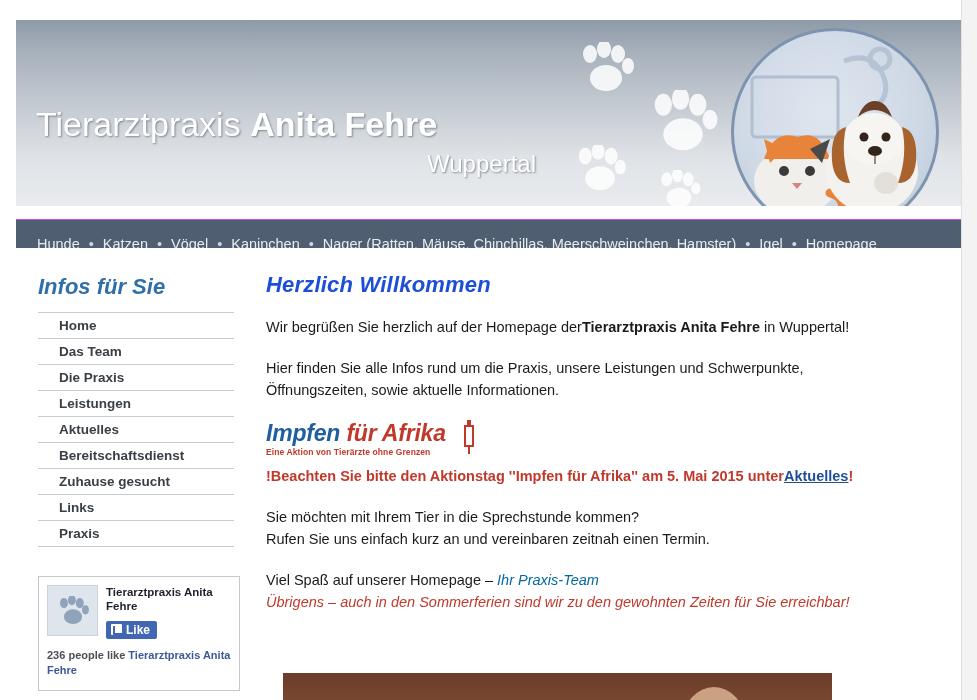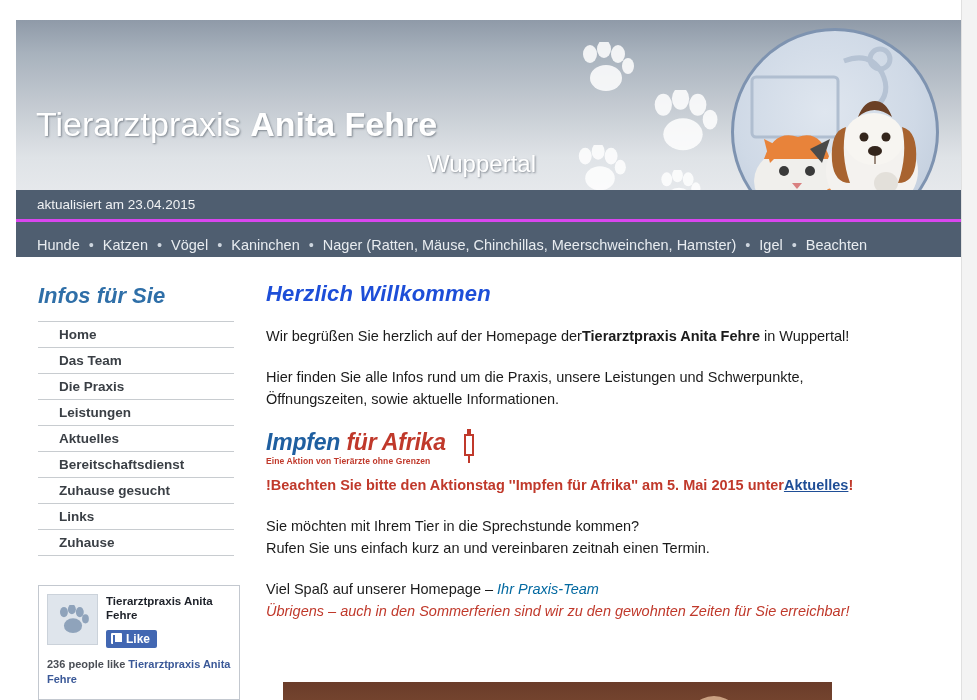--- a/index.html
+++ b/index.html
@@ -75,41 +75,41 @@
     align-items: center;
     padding-left: 21px;
   }
 
   
   .navbar {
     position: absolute;
     left: 16px; top: 219px;
     width: 945px; height: 49px;
     background: #4f5e70;
-    border-top: 3px solid #d946ef;
+    border-top: 1px solid #d946ef;
     display: flex;
     align-items: center;
     padding-left: 21px;
     color: #e8ecf0;
     font-size: 14.5px;
     white-space: nowrap;
   }
   .navbar a {
     color: #e8ecf0;
     text-decoration: none;
   }
   .nav-sep {
     color: #cdd5de;
     padding: 0 9px;
   }
 
   
   .content-wrap {
     position: absolute;
-    left: 16px; top: 257px;
+    left: 16px; top: 248px;
     width: 945px; height: 390px;
     background: #ffffff;
     border-left: 1px solid #ffffff;
   }
 
   
   .sidebar {
     position: absolute;
     left: 0; top: 0;
     width: 230px;
@@ -381,36 +381,35 @@
     </div>
 
     <div class="title-block">
       <div class="title-main">
         <span>Tierarztpraxis </span><span class="strong">Anita Fehre</span>
       </div>
       <div class="title-sub">Wuppertal</div>
     </div>
   </div>
 
-  <div class="updated-bar">aktualisiert am 23.04.2015</div>
 
   <div class="navbar">
     <a href="#">Hunde</a>
     <span class="nav-sep">•</span>
     <a href="#">Katzen</a>
     <span class="nav-sep">•</span>
     <a href="#">Vögel</a>
     <span class="nav-sep">•</span>
     <a href="#">Kaninchen</a>
     <span class="nav-sep">•</span>
     <a href="#">Nager (Ratten, Mäuse, Chinchillas, Meerschweinchen, Hamster)</a>
     <span class="nav-sep">•</span>
     <a href="#">Igel</a>
     <span class="nav-sep">•</span>
-    <a href="#">Beachten</a>
+    <a href="#">Homepage</a>
   </div>
 
   <div class="content-wrap">
 
     <div class="sidebar">
       <div class="sidebar-title">Infos für Sie</div>
       <div class="menu">
         <div class="menu-item">
             <span>Home</span>
           </div>
@@ -429,21 +428,21 @@
         <div class="menu-item">
             <span>Bereitschaftsdienst</span>
           </div>
         <div class="menu-item">
             <span>Zuhause gesucht</span>
           </div>
         <div class="menu-item">
             <span>Links</span>
           </div>
         <div class="menu-item">
-            <span>Zuhause</span>
+            <span>Praxis</span>
           </div>
       </div>
 
       <div class="fb-box">
         <div class="fb-head">
           <div class="fb-avatar">
             <svg width="34" height="30" viewBox="0 0 60 52">
                 <g fill="#8fa3bb">
               <ellipse cx="14" cy="12" rx="7" ry="9"></ellipse>
                   <ellipse cx="28" cy="7" rx="7" ry="9"></ellipse>

